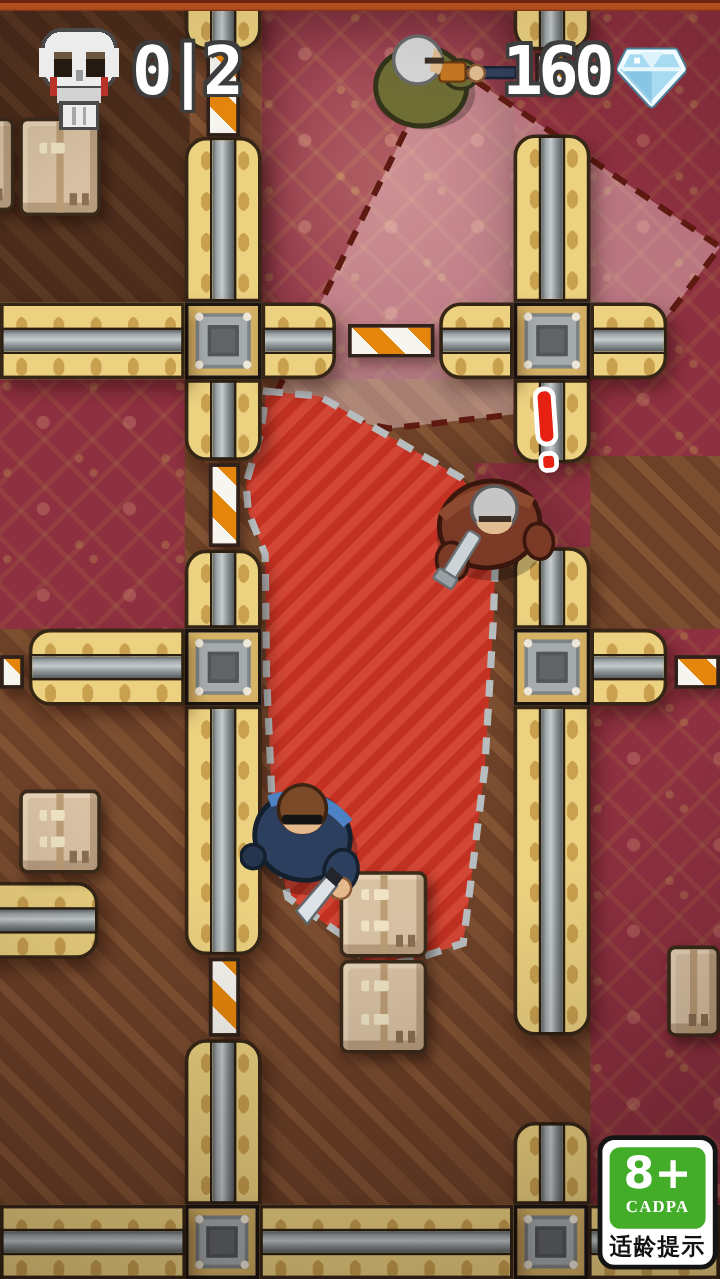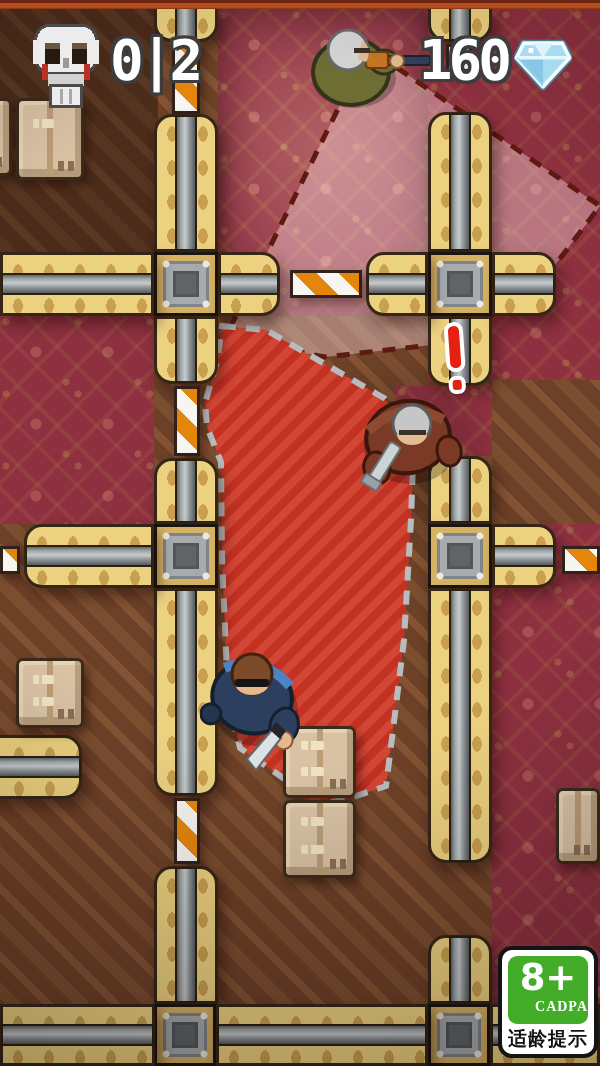--- a/index.html
+++ b/index.html
@@ -77,21 +77,21 @@
     text-shadow:-3px 0 #3d3d3d,3px 0 #3d3d3d,0 -3px #3d3d3d,0 3px #3d3d3d,
                 -3px -3px #3d3d3d,3px 3px #3d3d3d,-3px 3px #3d3d3d,3px -3px #3d3d3d;}
 
   
   .badge{left:498px;top:946px;width:100px;height:112px;background:#fff;border:4px solid #141414;
     border-radius:14px;box-sizing:border-box;overflow:hidden;}
   .badge .green{position:absolute;left:6px;top:6px;right:6px;height:68px;border-radius:9px;
     background:var(--badge-green,#43ad29);color:#fff;text-align:center;}
   .badge .age{font-weight:700;font-size:37px;line-height:44px;font-family:"DejaVu Sans",sans-serif;}
   .badge .org{font-family:"Liberation Serif","DejaVu Serif",serif;font-weight:700;font-size:14px;
-    letter-spacing:1px;line-height:18px;margin-top:-2px;text-align:right;}
+    letter-spacing:1px;line-height:18px;margin-top:-2px;}
   .badge .cap{position:absolute;left:0;right:0;bottom:2px;text-align:center;color:#111;
     font-size:19px;font-weight:700;letter-spacing:1px;}
 </style>
 </head>
 <body>
 
 <div class="screen">
 
   <div class="abs wood" style="inset:0;"></div>
   <div class="abs carpet bright" style="left:218px;top:9px;width:210px;height:307px;"></div>

